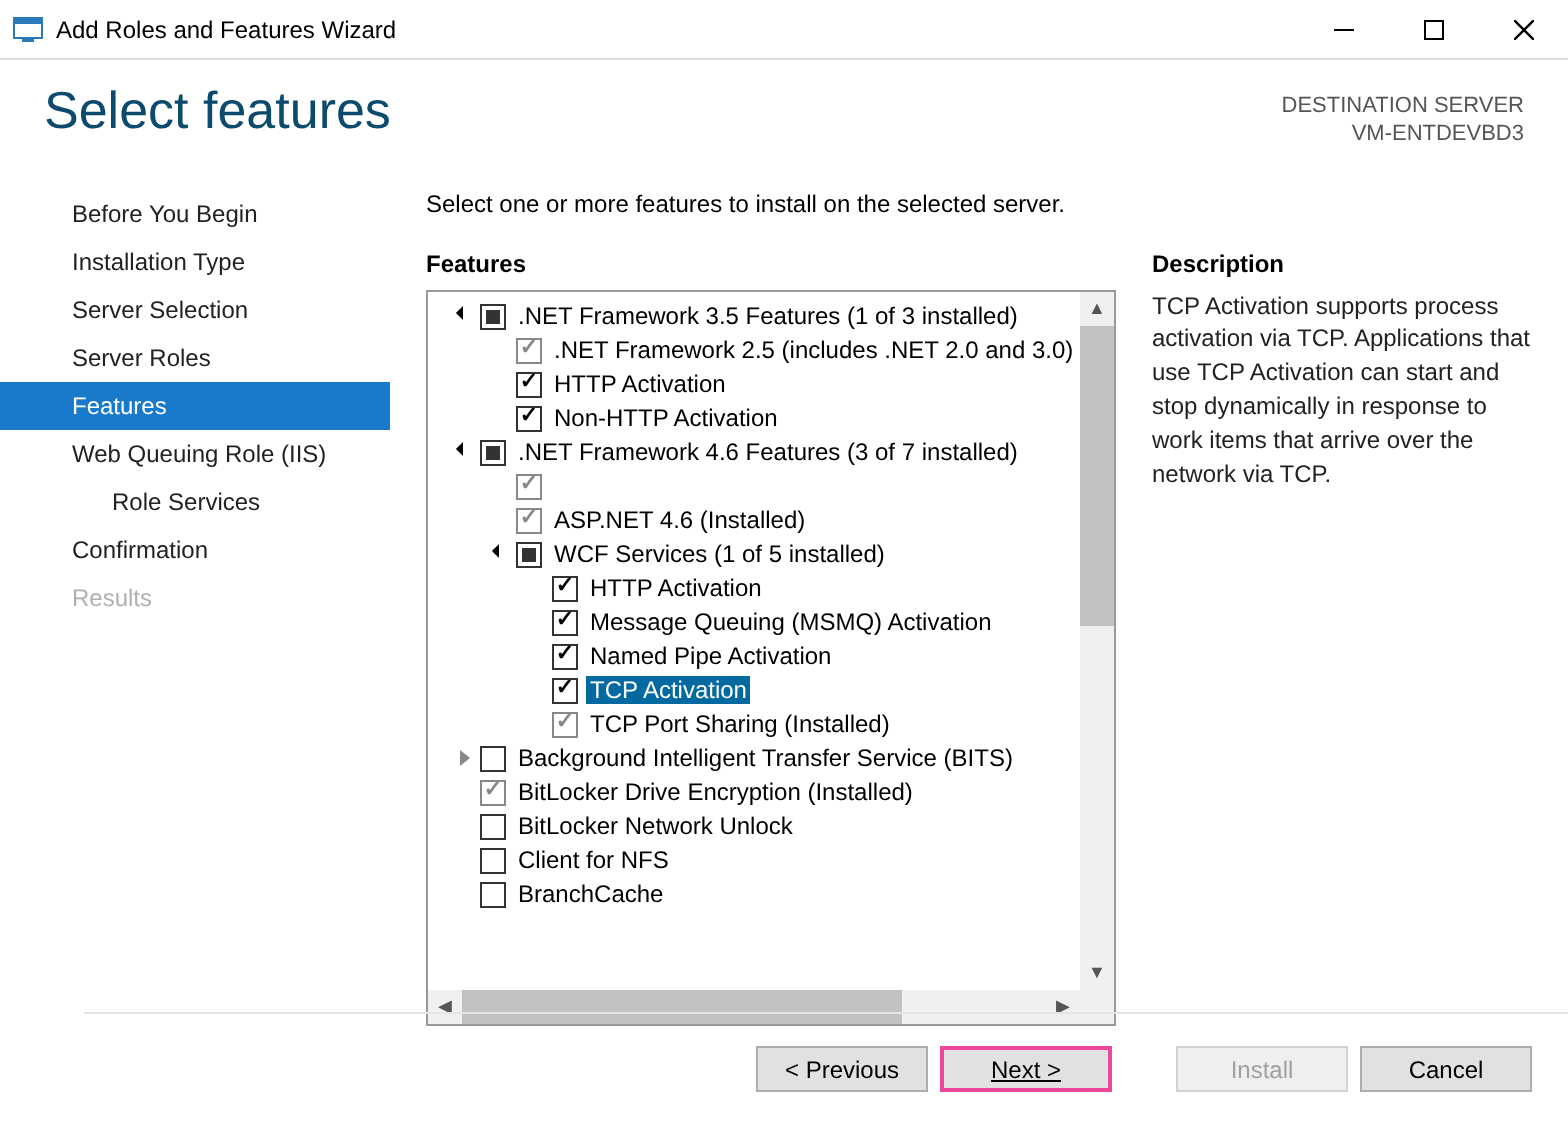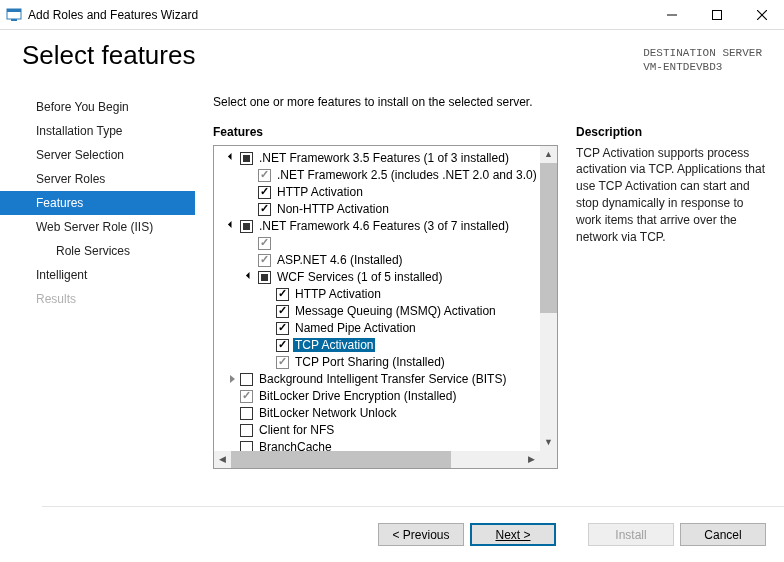--- a/index.html
+++ b/index.html
@@ -36,29 +36,29 @@
   .titlebar-btn svg { display:block; }
   .header {
     padding: 10px 22px 8px 22px;
     display: flex;
     align-items: flex-start;
   }
   .header h1 {
     margin: 0;
     font-size: 26px;
     font-weight: 300;
-    color: #000000;
+    color: #0c4a6e;
     flex: 1;
   }
   .dest {
+    text-align: right;
     font-size: 11px;
     color: #555;
     line-height: 1.3;
     padding-top: 6px;
-    font-family: Liberation Mono, monospace;
   }
   .body {
     display: flex;
     padding: 0 0 0 0;
   }
   .nav {
     width: 195px;
     padding: 12px 0 0 0;
   }
   .nav-item {
@@ -91,21 +91,21 @@
     flex: 1;
     min-width: 0;
   }
   .panel-label {
     font-weight: 600;
     font-size: 12px;
     margin-bottom: 6px;
   }
   .tree-box {
     border: 1px solid #999;
-    height: 324px;
+    height: 368px;
     position: relative;
     background: #fff;
     overflow: hidden;
   }
   .tree-scroll {
     position: absolute;
     top: 0; left: 0; right: 17px; bottom: 17px;
     overflow: hidden;
     padding: 4px 0 0 4px;
     white-space: nowrap;
@@ -188,21 +188,21 @@
   }
   .btn {
     min-width: 86px;
     height: 23px;
     border: 1px solid #adadad;
     background:#e1e1e1;
     font-size:12px;
     display:inline-flex; align-items:center; justify-content:center;
     padding: 0 12px;
   }
-  .btn.default { border: 2px solid #0369a1; text-decoration: underline; }
+  .btn.default { border: 2px solid #ec4899; text-decoration: underline; }
   .btn.disabled { color:#a0a0a0; border-color:#d0d0d0; background:#efefef; }
   .gap { width: 20px; }
 </style>
 </head>
 <body>
 
 <div class="titlebar">
   <span class="titlebar-icon">
     <svg width="16" height="16" viewBox="0 0 16 16">
       <rect x="1" y="2" width="14" height="10" fill="#fff" stroke="#2a7ab9"></rect>
@@ -239,23 +239,23 @@
   </div>
 </div>
 
 <div class="body">
   <div class="nav" id="nav">
       <div class="nav-item">Before You Begin</div>
       <div class="nav-item">Installation Type</div>
       <div class="nav-item">Server Selection</div>
       <div class="nav-item">Server Roles</div>
       <div class="nav-item active">Features</div>
-      <div class="nav-item">Web Server Role (IIS)</div>
+      <div class="nav-item">Web Queuing Role (IIS)</div>
       <div class="nav-item sub">Role Services</div>
-      <div class="nav-item">Intelligent</div>
+      <div class="nav-item">Confirmation</div>
       <div class="nav-item disabled">Results</div>
     </div>
 
   <div class="content">
     <div class="instruction">Select one or more features to install on the selected server.</div>
     <div class="panels">
       <div class="features-panel">
         <div class="panel-label">Features</div>
         <div class="tree-box">
           <div class="tree-scroll" id="tree">

